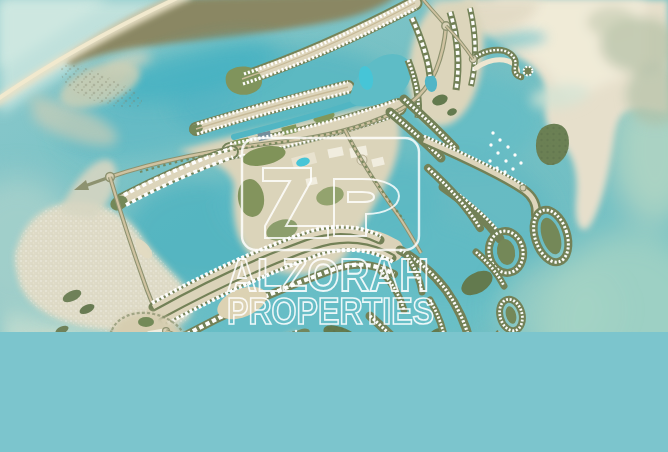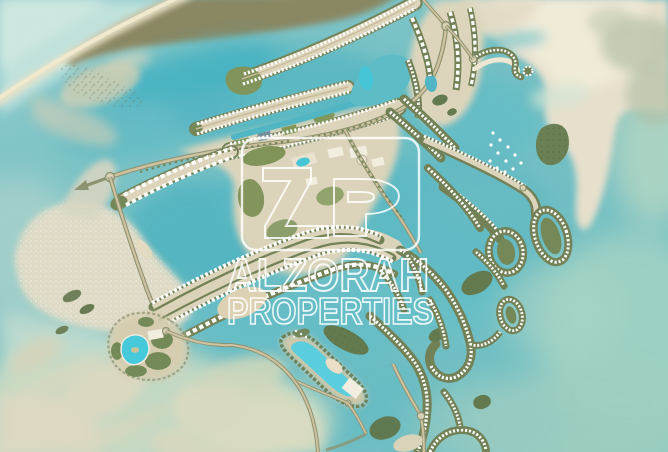--- a/index.html
+++ b/index.html
@@ -1,16 +1,16 @@
 <!DOCTYPE html>
 <html><head>
 <meta charset="utf-8">
 <style>
 html,body{margin:0;padding:0;background:#7cc5cd;overflow:hidden;}
-#map{width:668px;height:452px;position:relative;font-family:"Liberation Sans",sans-serif;}
+#map{width:668px;height:332px;position:relative;font-family:"Liberation Sans",sans-serif;}
 </style>
 </head>
 <body>
 <div id="map">
 <svg width="668" height="452" viewBox="0 0 668 452" xmlns="http://www.w3.org/2000/svg">
 <defs>
 <linearGradient id="gwater" x1="0" y1="0" x2="1" y2="1">
 <stop offset="0" stop-color="#89cace"></stop>
 <stop offset="0.4" stop-color="#70bfc6"></stop>
 <stop offset="0.75" stop-color="#6cbec6"></stop>

